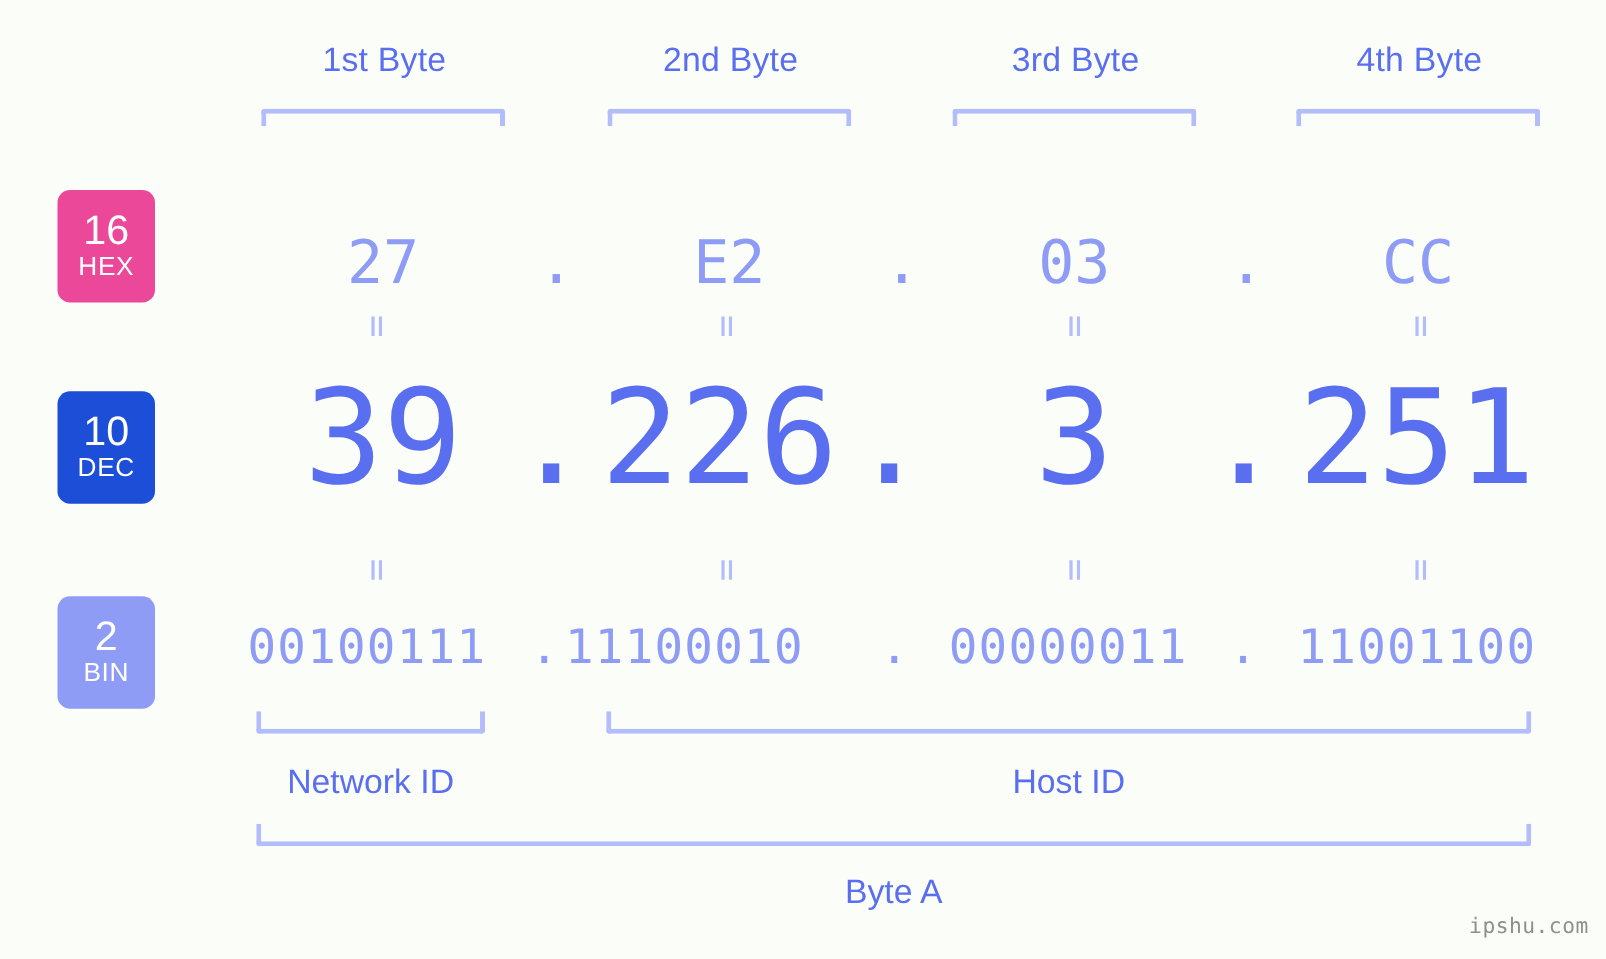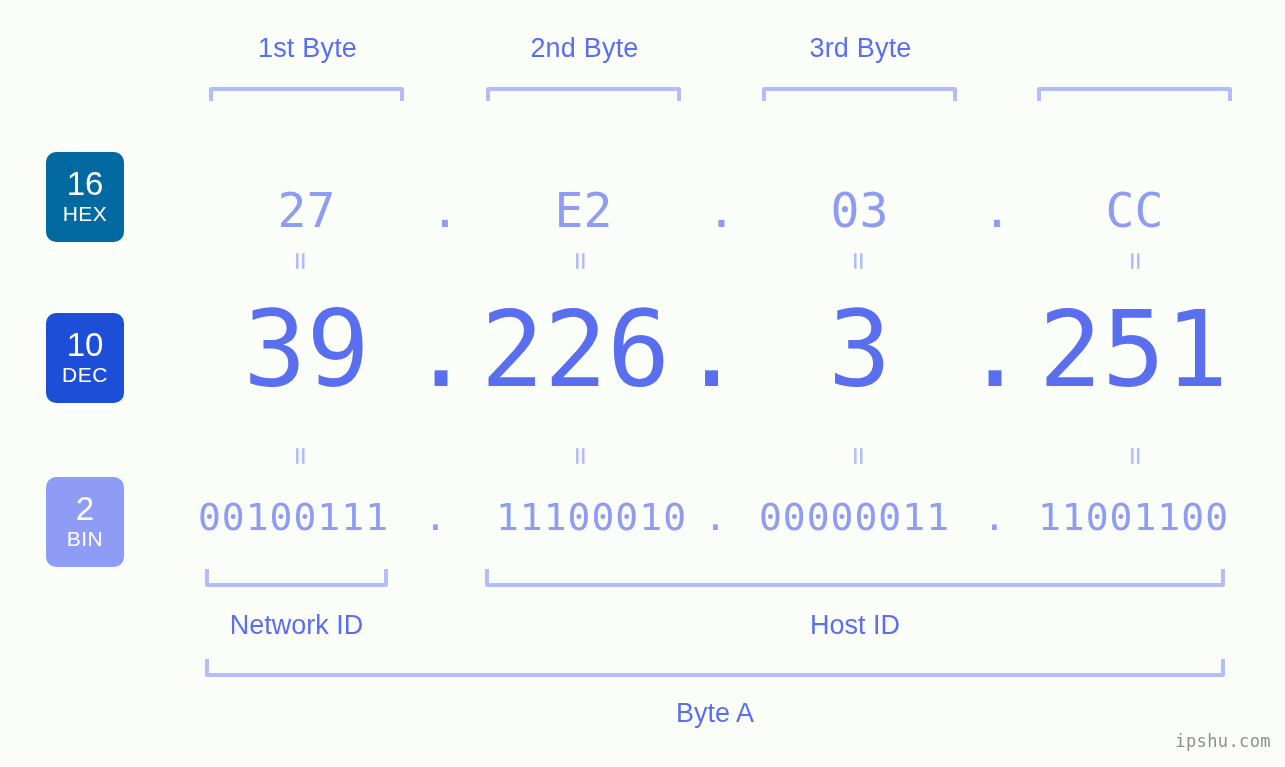--- a/index.html
+++ b/index.html
@@ -73,21 +73,21 @@
     font-size: 33px;
     font-weight: 400;
     line-height: 1.05;
   }
   .badge .nm {
     font-size: 21px;
     font-weight: 400;
     line-height: 1.25;
     letter-spacing: 0.5px;
   }
-  #badge-hex { top: 152px; height: 90px; background: #0369a1; }
+  #badge-hex { top: 152px; height: 90px; background: #ec4899; }
   #badge-dec { top: 313px; height: 90px; background: #1d4ed8; }
   #badge-bin { top: 477px; height: 90px; background: #8e9cf6; }
 
   
   .octet {
     position: absolute;
     text-align: center;
     white-space: nowrap;
   }
   .dot {
@@ -155,20 +155,21 @@
   }
 </style>
 </head>
 <body>
 
 <div class="stage">
 
   <div class="byte-label" style="left:210px;width:195px;">1st Byte</div>
   <div class="byte-label" style="left:487px;width:195px;">2nd Byte</div>
   <div class="byte-label" style="left:763px;width:195px;">3rd Byte</div>
+  <div class="byte-label" style="left:1038px;width:195px;">4th Byte</div>
 
   <div class="bracket-top" style="left:209px;width:195px;"></div>
   <div class="bracket-top" style="left:486px;width:195px;"></div>
   <div class="bracket-top" style="left:762px;width:195px;"></div>
   <div class="bracket-top" style="left:1037px;width:195px;"></div>
 
   <div class="badge" id="badge-hex">
     <span class="num">16</span>
     <span class="nm">HEX</span>
   </div>
@@ -207,21 +208,21 @@
   </div>
 
   <div class="eq" style="left:288px;top:441px;width:26px;">=</div>
   <div class="eq" style="left:568px;top:441px;width:26px;">=</div>
   <div class="eq" style="left:846px;top:441px;width:26px;">=</div>
   <div class="eq" style="left:1123px;top:441px;width:26px;">=</div>
 
   <div class="row-bin">
     <div class="octet" style="left:196px;width:195px;">00100111</div>
     <div class="dot" style="left:396px;width:80px;">.</div>
-    <div class="octet" style="left:494px;width:195px;">11100010</div>
+    <div class="octet" style="left:450px;width:195px;">11100010</div>
     <div class="dot" style="left:676px;width:80px;">.</div>
     <div class="octet" style="left:757px;width:195px;">00000011</div>
     <div class="dot" style="left:955px;width:80px;">.</div>
     <div class="octet" style="left:1036px;width:195px;">11001100</div>
   </div>
 
   <div class="bracket-bottom" style="left:205px;top:569px;width:183px;"></div>
   <div class="bracket-bottom" style="left:485px;top:569px;width:740px;"></div>
 
   <div class="id-label" style="left:205px;top:610px;width:183px;">Network ID</div>

